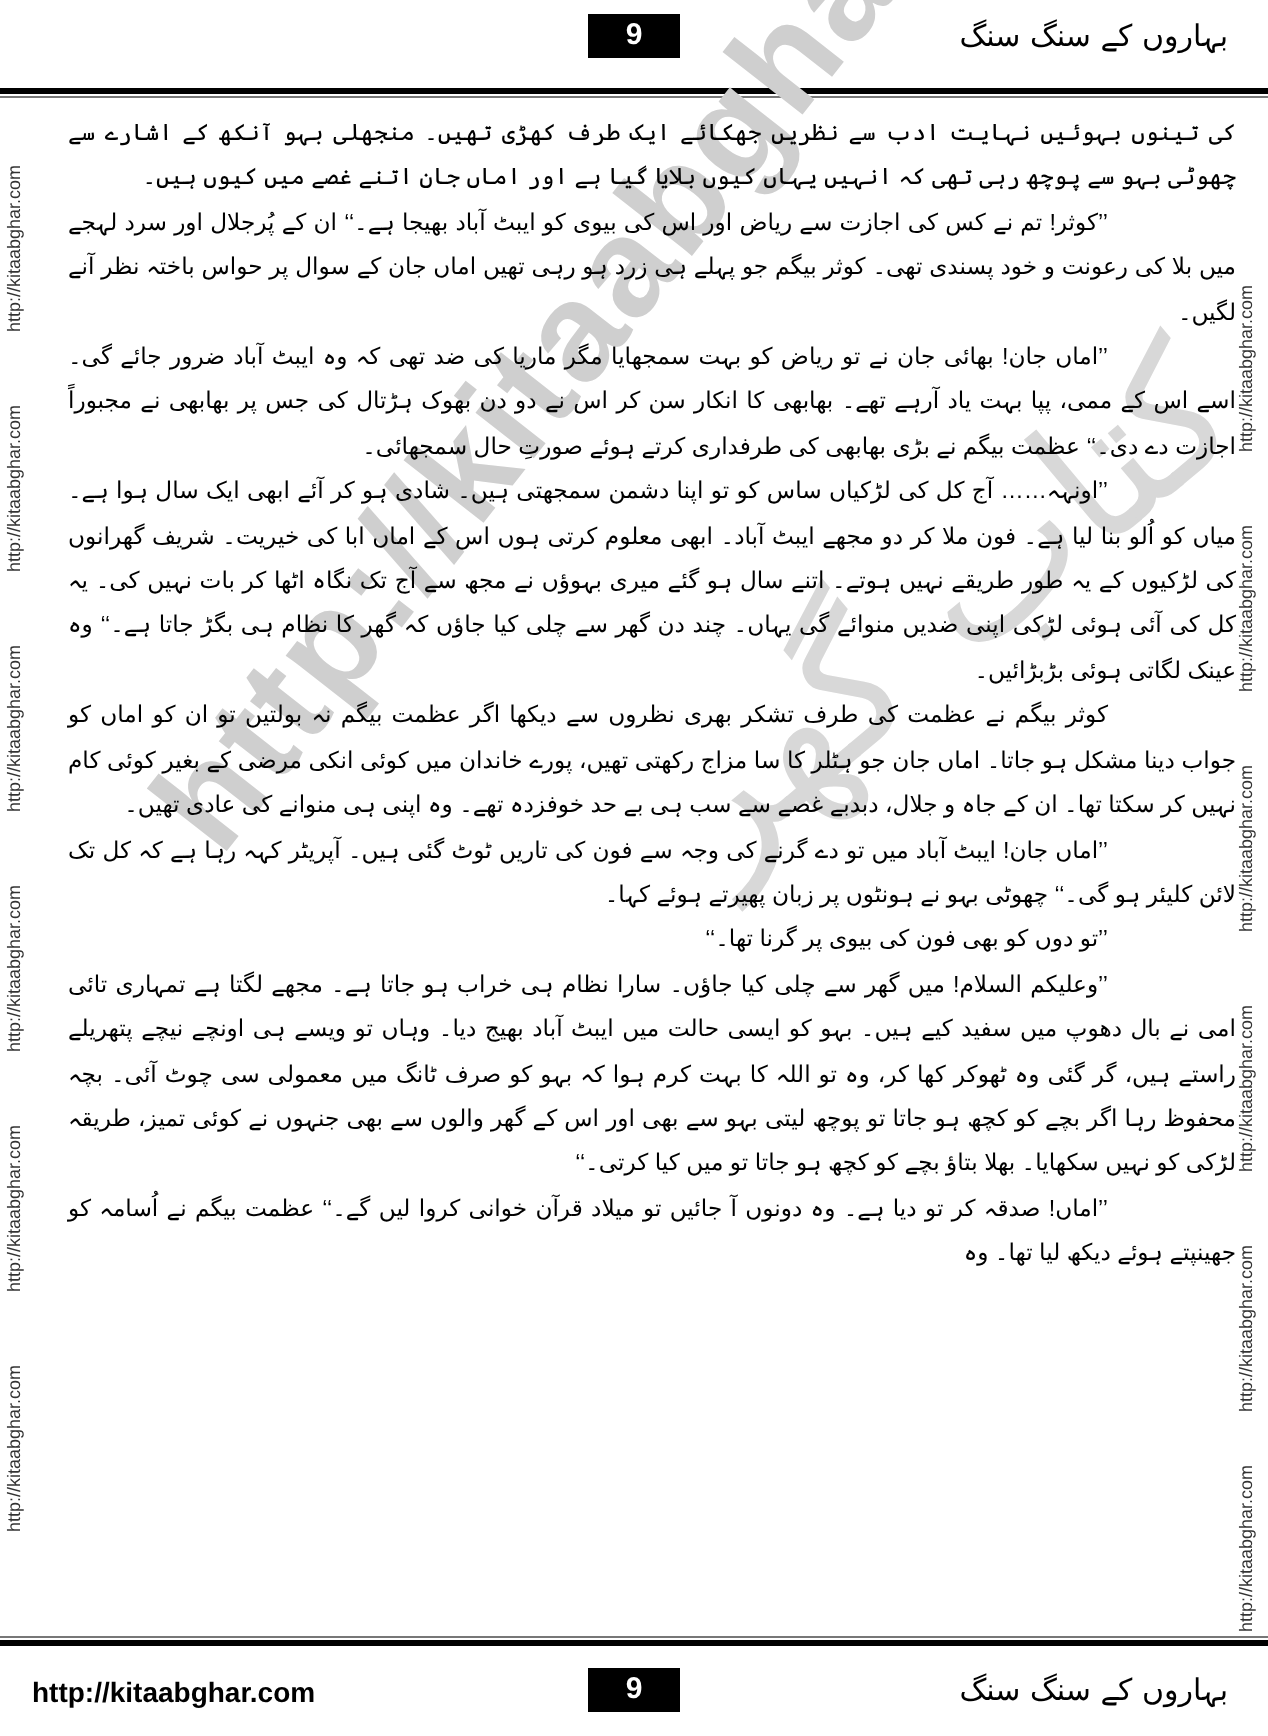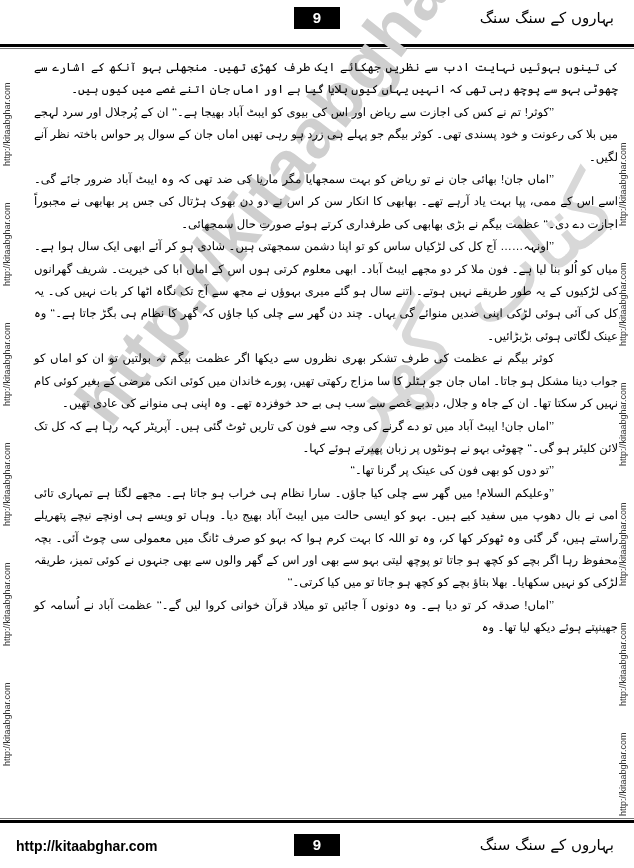--- a/index.html
+++ b/index.html
@@ -111,23 +111,23 @@
   <span style="top:760px">http://kitaabghar.com</span>
 </div>
 
 <div class="content">
   <p>کی تینوں بہوئیں نہایت ادب سے نظریں جھکائے ایک طرف کھڑی تھیں۔ منجھلی بہو آنکھ کے اشارے سے چھوٹی بہو سے پوچھ رہی تھی کہ انہیں یہاں کیوں بلایا گیا ہے اور اماں جان اتنے غصے میں کیوں ہیں۔</p>
   <p class="indent">’’کوثر! تم نے کس کی اجازت سے ریاض اور اس کی بیوی کو ایبٹ آباد بھیجا ہے۔‘‘ ان کے پُرجلال اور سرد لہجے میں بلا کی رعونت و خود پسندی تھی۔ کوثر بیگم جو پہلے ہی زرد ہو رہی تھیں اماں جان کے سوال پر حواس باختہ نظر آنے لگیں۔</p>
   <p class="indent">’’اماں جان! بھائی جان نے تو ریاض کو بہت سمجھایا مگر ماریا کی ضد تھی کہ وہ ایبٹ آباد ضرور جائے گی۔ اسے اس کے ممی، پپا بہت یاد آرہے تھے۔ بھابھی کا انکار سن کر اس نے دو دن بھوک ہڑتال کی جس پر بھابھی نے مجبوراً اجازت دے دی۔‘‘ عظمت بیگم نے بڑی بھابھی کی طرفداری کرتے ہوئے صورتِ حال سمجھائی۔</p>
   <p class="indent">’’اونہہ…… آج کل کی لڑکیاں ساس کو تو اپنا دشمن سمجھتی ہیں۔ شادی ہو کر آئے ابھی ایک سال ہوا ہے۔ میاں کو اُلو بنا لیا ہے۔ فون ملا کر دو مجھے ایبٹ آباد۔ ابھی معلوم کرتی ہوں اس کے اماں ابا کی خیریت۔ شریف گھرانوں کی لڑکیوں کے یہ طور طریقے نہیں ہوتے۔ اتنے سال ہو گئے میری بہوؤں نے مجھ سے آج تک نگاہ اٹھا کر بات نہیں کی۔ یہ کل کی آئی ہوئی لڑکی اپنی ضدیں منوائے گی یہاں۔ چند دن گھر سے چلی کیا جاؤں کہ گھر کا نظام ہی بگڑ جاتا ہے۔‘‘ وہ عینک لگاتی ہوئی بڑبڑائیں۔</p>
   <p class="indent">کوثر بیگم نے عظمت کی طرف تشکر بھری نظروں سے دیکھا اگر عظمت بیگم نہ بولتیں تو ان کو اماں کو جواب دینا مشکل ہو جاتا۔ اماں جان جو ہٹلر کا سا مزاج رکھتی تھیں، پورے خاندان میں کوئی انکی مرضی کے بغیر کوئی کام نہیں کر سکتا تھا۔ ان کے جاہ و جلال، دبدبے غصے سے سب ہی بے حد خوفزدہ تھے۔ وہ اپنی ہی منوانے کی عادی تھیں۔</p>
   <p class="indent">’’اماں جان! ایبٹ آباد میں تو دے گرنے کی وجہ سے فون کی تاریں ٹوٹ گئی ہیں۔ آپریٹر کہہ رہا ہے کہ کل تک لائن کلیئر ہو گی۔‘‘ چھوٹی بہو نے ہونٹوں پر زبان پھیرتے ہوئے کہا۔</p>
-  <p class="indent">’’تو دوں کو بھی فون کی عینک پر گرنا تھا۔‘‘</p>
+  <p class="indent">’’تو دوں کو بھی فون کی بیوی پر گرنا تھا۔‘‘</p>
   <p class="indent">’’وعلیکم السلام! میں گھر سے چلی کیا جاؤں۔ سارا نظام ہی خراب ہو جاتا ہے۔ مجھے لگتا ہے تمہاری تائی امی نے بال دھوپ میں سفید کیے ہیں۔ بہو کو ایسی حالت میں ایبٹ آباد بھیج دیا۔ وہاں تو ویسے ہی اونچے نیچے پتھریلے راستے ہیں، گر گئی وہ ٹھوکر کھا کر، وہ تو اللہ کا بہت کرم ہوا کہ بہو کو صرف ٹانگ میں معمولی سی چوٹ آئی۔ بچہ محفوظ رہا اگر بچے کو کچھ ہو جاتا تو پوچھ لیتی بہو سے بھی اور اس کے گھر والوں سے بھی جنہوں نے کوئی تمیز، طریقہ لڑکی کو نہیں سکھایا۔ بھلا بتاؤ بچے کو کچھ ہو جاتا تو میں کیا کرتی۔‘‘</p>
-  <p class="indent">’’اماں! صدقہ کر تو دیا ہے۔ وہ دونوں آ جائیں تو میلاد قرآن خوانی کروا لیں گے۔‘‘ عظمت آباد نے اُسامہ کو جھینپتے ہوئے دیکھ لیا تھا۔ وہ</p>
+  <p class="indent">’’اماں! صدقہ کر تو دیا ہے۔ وہ دونوں آ جائیں تو میلاد قرآن خوانی کروا لیں گے۔‘‘ عظمت بیگم نے اُسامہ کو جھینپتے ہوئے دیکھ لیا تھا۔ وہ</p>
 </div>
 
 <div class="rule-bottom-thin"></div>
 <div class="rule-bottom"></div>
 
 <div class="footer">
   <div class="url">http://kitaabghar.com</div>
   <div class="pagebox">9</div>
   <div class="book-title">بہاروں کے سنگ سنگ</div>
 </div>

